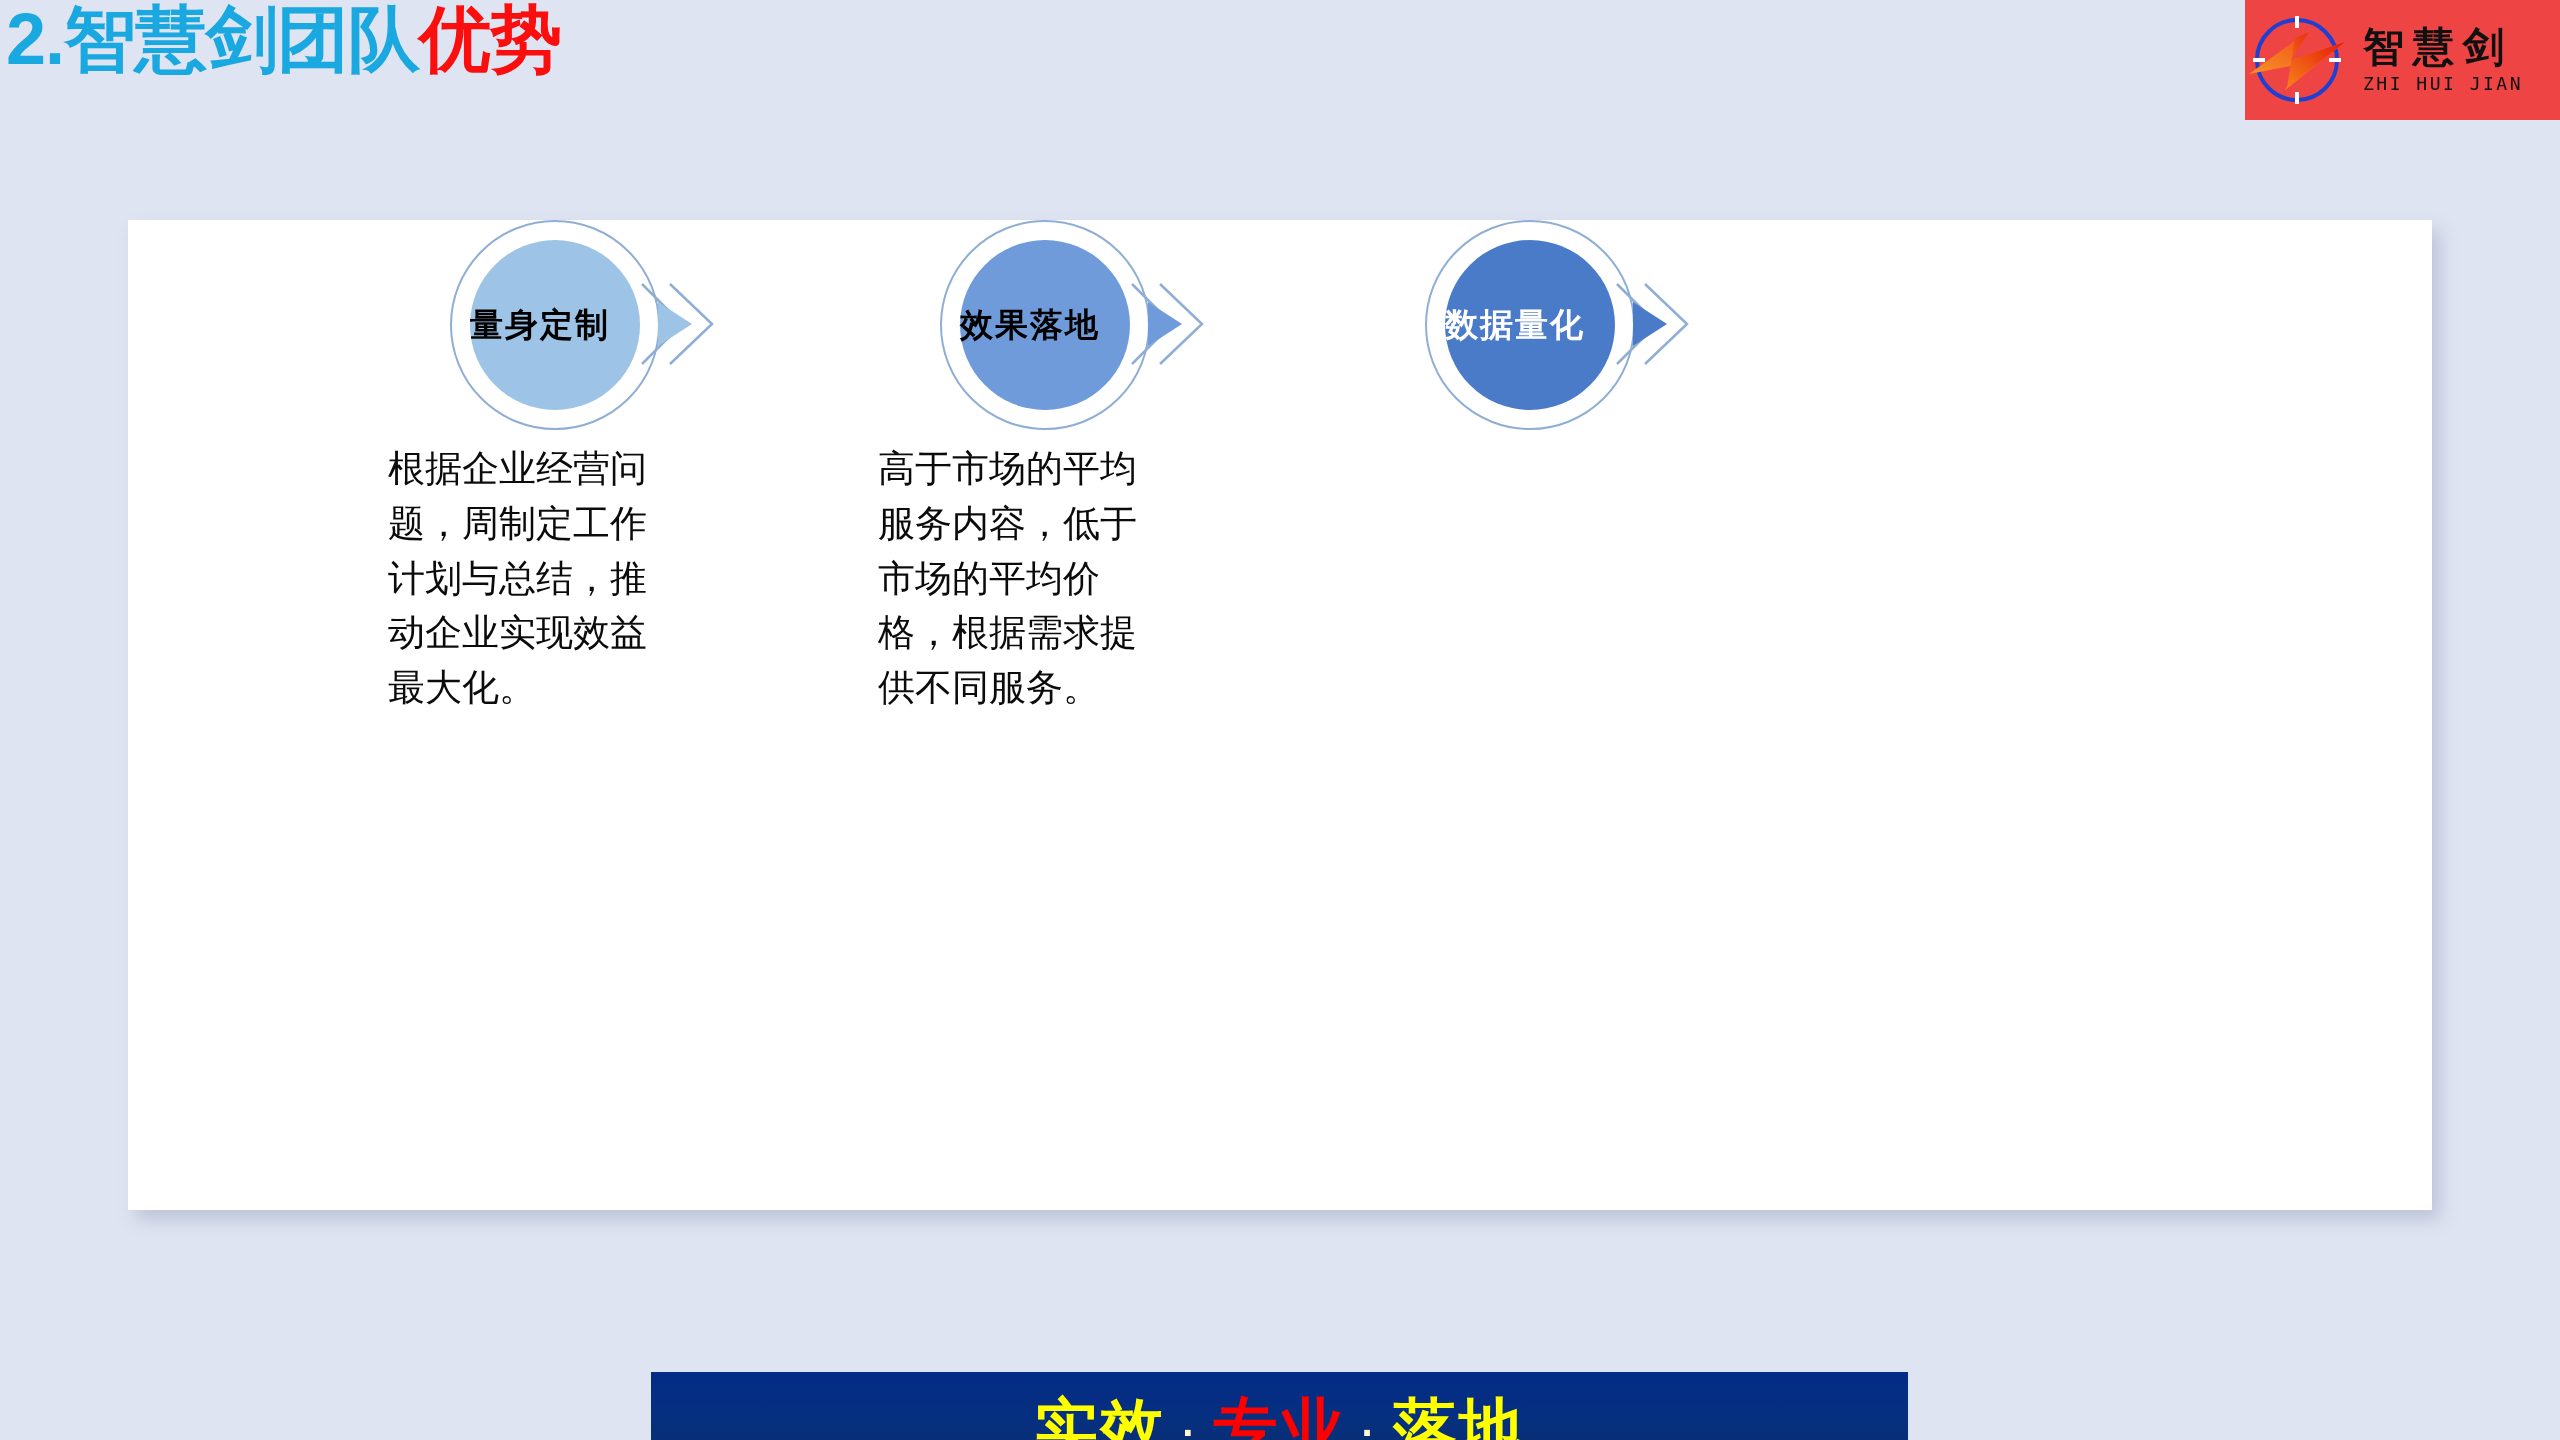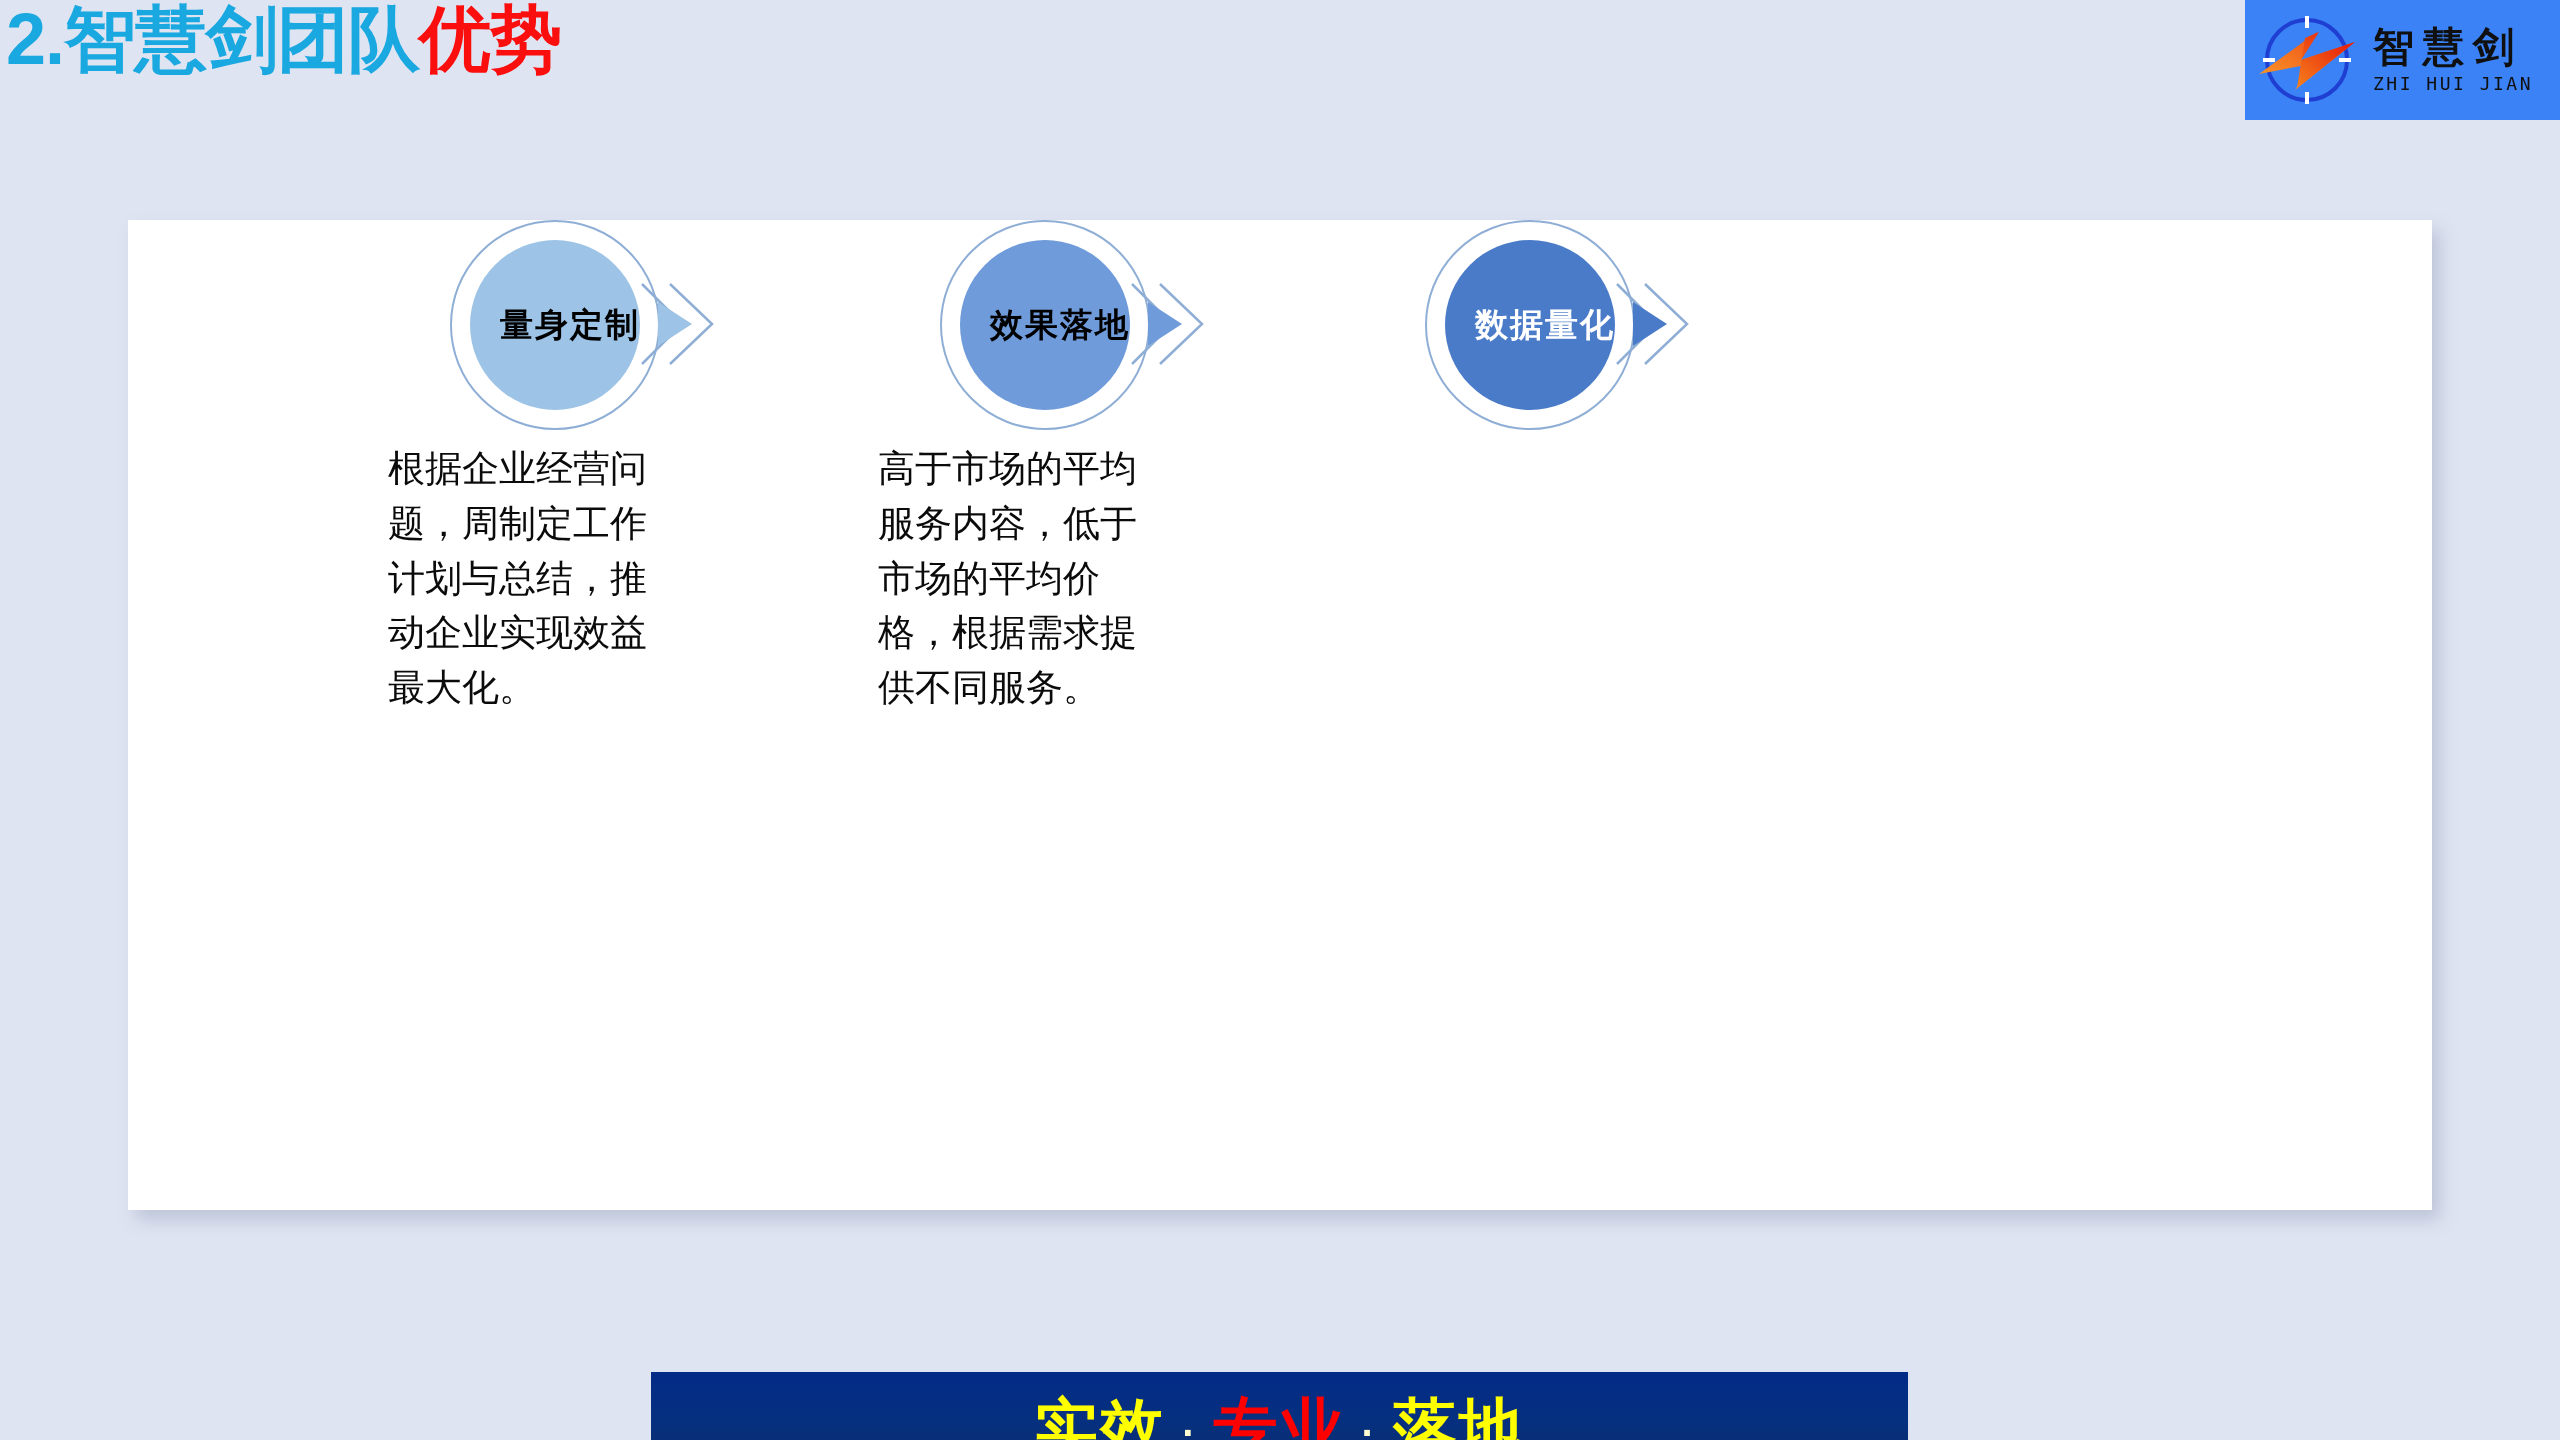--- a/index.html
+++ b/index.html
@@ -21,23 +21,22 @@
     line-height:1.05;
   }
   #slide-title .seg-blue{ color:#1aa8e0; }
   #slide-title .seg-red { color:#fb0e0e; }
 
   
   #logo-box{
     position:absolute;
     left:2245px; top:0px;
     width:315px; height:120px;
-    background:#3b82f6;
+    background:#ef4444;
     display:flex; align-items:center;
-    padding-left:10px;
   }
   #logo-mark{ width:104px; height:104px; flex:0 0 auto; position:relative; }
   #logo-text-wrap{
     margin-left:14px;
     display:flex; flex-direction:column; justify-content:center;
   }
   #logo-cn{
     font-family:"DejaVu Serif","Liberation Serif",serif;
     font-size:41px; font-weight:bold; color:#101010;
     letter-spacing:9px; line-height:1;
@@ -81,21 +80,21 @@
     border:2px solid #8faed6;
     background:transparent;
   }
   .ring.dark{ border:3px solid #151c3a; }
   .disc{
     position:absolute;
     left:50%; top:20px;
     transform:translateX(-50%);
     width:170px; height:170px;
     border-radius:50%;
-    display:flex; align-items:center; justify-content:flex-end;
+    display:flex; align-items:center; justify-content:flex-start;
   }
   .disc-label{
     font-size:33px; font-weight:bold;
     letter-spacing:2px; white-space:nowrap;
   }
   .arrow{
     position:absolute;
     left:295px; top:62px;
     width:80px; height:84px;
   }

